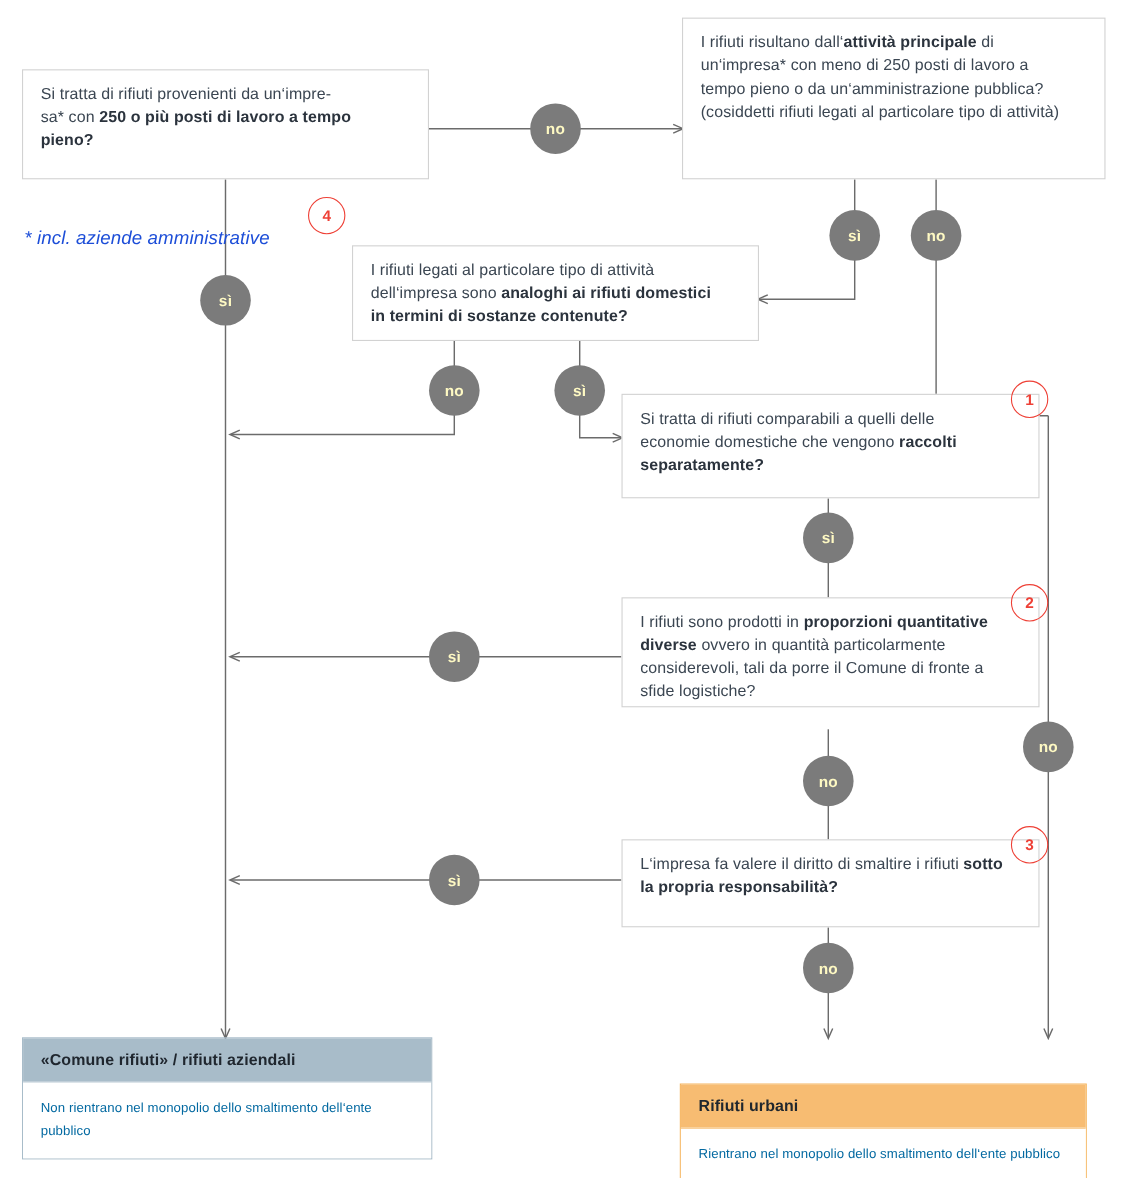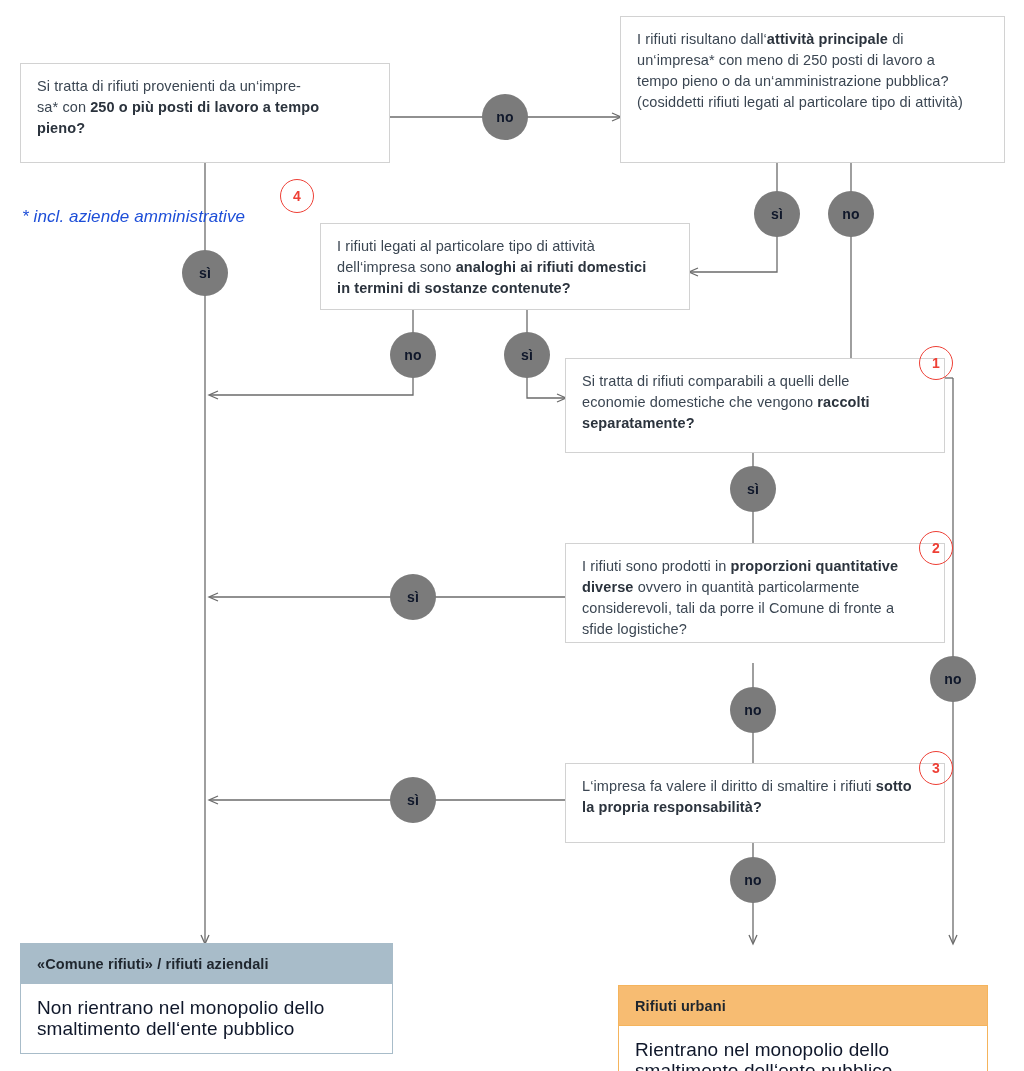--- a/index.html
+++ b/index.html
@@ -37,21 +37,21 @@
     padding: 12px 29px 12px 16px;
     letter-spacing: 0.1px;
   }
   .qbox b { font-weight: bold; color: #2b333d; }
   .node-circle {
     position: absolute;
     width: 46px;
     height: 46px;
     border-radius: 50%;
     background: #7b7b7b;
-    color: #0f172a;
+    color: #fef9c3;
     font-size: 14px;
     font-weight: bold;
     display: flex;
     align-items: center;
     justify-content: center;
     letter-spacing: 0.2px;
   }
   .ref-circle {
     position: absolute;
     width: 34px;
@@ -84,23 +84,23 @@
     box-sizing: border-box;
     font-size: 14.5px;
     font-weight: bold;
     color: #1f262e;
     padding: 12px 16px 11px 16px;
     letter-spacing: 0.1px;
   }
   .result .rbody {
     box-sizing: border-box;
     background: #ffffff;
-    font-size: 19px;
+    font-size: 12px;
     line-height: 21px;
-    color: #0f172a;
+    color: #0369a1;
     padding: 13px 16px 14px 16px;
     letter-spacing: 0.1px;
   }
   .result.blue { border: 1px solid #a8bcc9; }
   .result.blue .rhead { background: #a8bcc9; }
   .result.blue .rbody { border-top: 1px solid #a8bcc9; }
   .result.orange { border: 1px solid #f5b45c; }
   .result.orange .rhead { background: #f7bc72; }
   .result.orange .rbody { border-top: 1px solid #f5b45c; }
 </style>

